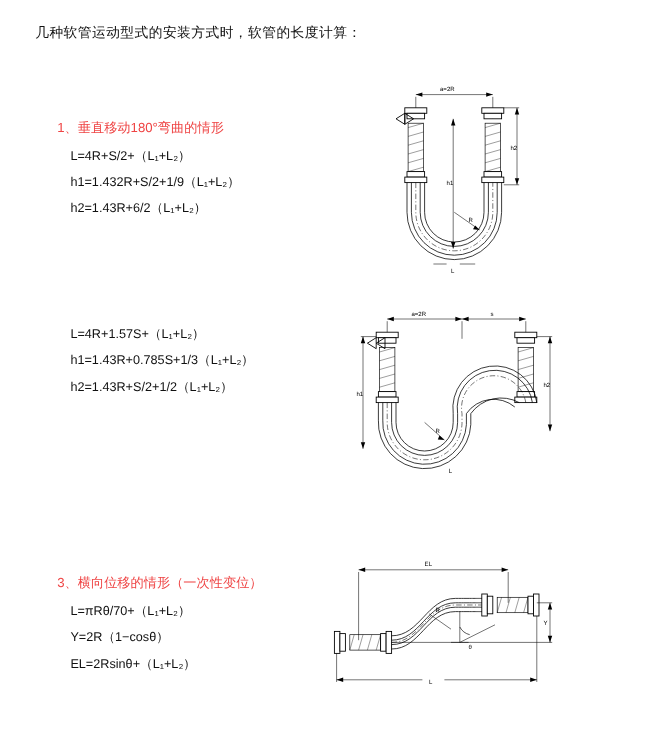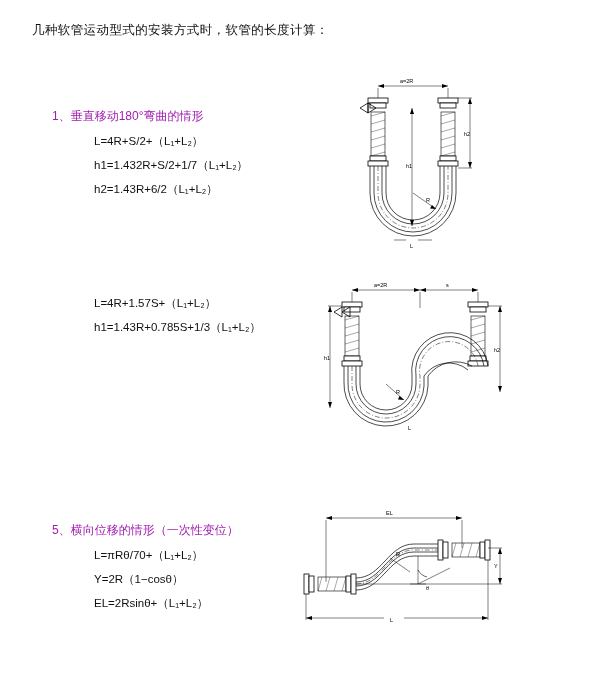--- a/index.html
+++ b/index.html
@@ -38,28 +38,28 @@
   .sec2 { top: 296px; }
   .sec3 { top: 522px; }
 
   .text-block {
     position: absolute;
     left: 52px;
     width: 270px;
   }
   .item-title {
     font-size: 12px;
-    color: #a21caf;
+    color: #ef4444;
     margin: 0 0 9px 0;
     white-space: nowrap;
   }
   .formula {
     font-size: 11.5px;
     color: #111;
-    margin: 0 0 9px 42px;
+    margin: 0 0 9px 12px;
     white-space: nowrap;
   }
   .formula:last-child { margin-bottom: 0; }
 
   .figure {
     position: absolute;
   }
   .fig1 { left: 300px; top: -40px; }
   .fig2 { left: 300px; top: -24px; }
   .fig3 { left: 290px; top: -24px; }
@@ -83,21 +83,21 @@
 <body>
 
 <div class="page">
 
   <div class="heading">几种软管运动型式的安装方式时，软管的长度计算：</div>
 
   <div class="section sec1">
     <div class="text-block">
       <p class="item-title">1、垂直移动180°弯曲的情形</p>
       <p class="formula">L=4R+S/2+（L₁+L₂）</p>
-      <p class="formula">h1=1.432R+S/2+1/7（L₁+L₂）</p>
+      <p class="formula">h1=1.432R+S/2+1/9（L₁+L₂）</p>
       <p class="formula">h2=1.43R+6/2（L₁+L₂）</p>
     </div>
 
     <div class="figure fig1">
       <svg width="200" height="200" viewBox="0 0 200 200">
 
         <line class="dim" x1="78" y1="18" x2="148" y2="18"></line>
         <path class="solidblk" d="M78,18 l6,-2 l0,4 z"></path>
         <path class="solidblk" d="M148,18 l-6,-2 l0,4 z"></path>
         <text class="lbl-s" x="100" y="15">a=2R</text>
@@ -160,20 +160,21 @@
         <path class="ln" d="M60,40 l8,5 l0,-10 z"></path>
         <path class="ln" d="M68,40 l-8,5 l0,-10 z" transform="translate(8,0)"></path>
       </svg>
     </div>
   </div>
 
   <div class="section sec2">
     <div class="text-block">
       <p class="formula">L=4R+1.57S+（L₁+L₂）</p>
       <p class="formula">h1=1.43R+0.785S+1/3（L₁+L₂）</p>
+      <p class="formula">h2=1.43R+S/2+1/2（L₁+L₂）</p>
     </div>
 
     <div class="figure fig2">
       <svg width="210" height="180" viewBox="0 0 210 180">
 
         <line class="dim" x1="52" y1="18" x2="120" y2="18"></line>
         <path class="solidblk" d="M52,18 l6,-2 l0,4 z"></path>
         <path class="solidblk" d="M120,18 l-6,-2 l0,4 z"></path>
         <text class="lbl-s" x="74" y="15">a=2R</text>
 
@@ -232,21 +233,21 @@
         <text class="lbl-s" x="108" y="158">L</text>
 
         <path class="ln" d="M34,40 l8,5 l0,-10 z"></path>
         <path class="ln" d="M42,40 l8,-5 l0,10 z"></path>
       </svg>
     </div>
   </div>
 
   <div class="section sec3">
     <div class="text-block">
-      <p class="item-title">5、横向位移的情形（一次性变位）</p>
+      <p class="item-title">3、横向位移的情形（一次性变位）</p>
       <p class="formula">L=πRθ/70+（L₁+L₂）</p>
       <p class="formula">Y=2R（1−cosθ）</p>
       <p class="formula">EL=2Rsinθ+（L₁+L₂）</p>
     </div>
 
     <div class="figure fig3">
       <svg width="220" height="140" viewBox="0 0 220 140">
 
         <line class="dim" x1="36" y1="20" x2="172" y2="20"></line>
         <path class="solidblk" d="M36,20 l6,-2 l0,4 z"></path>

